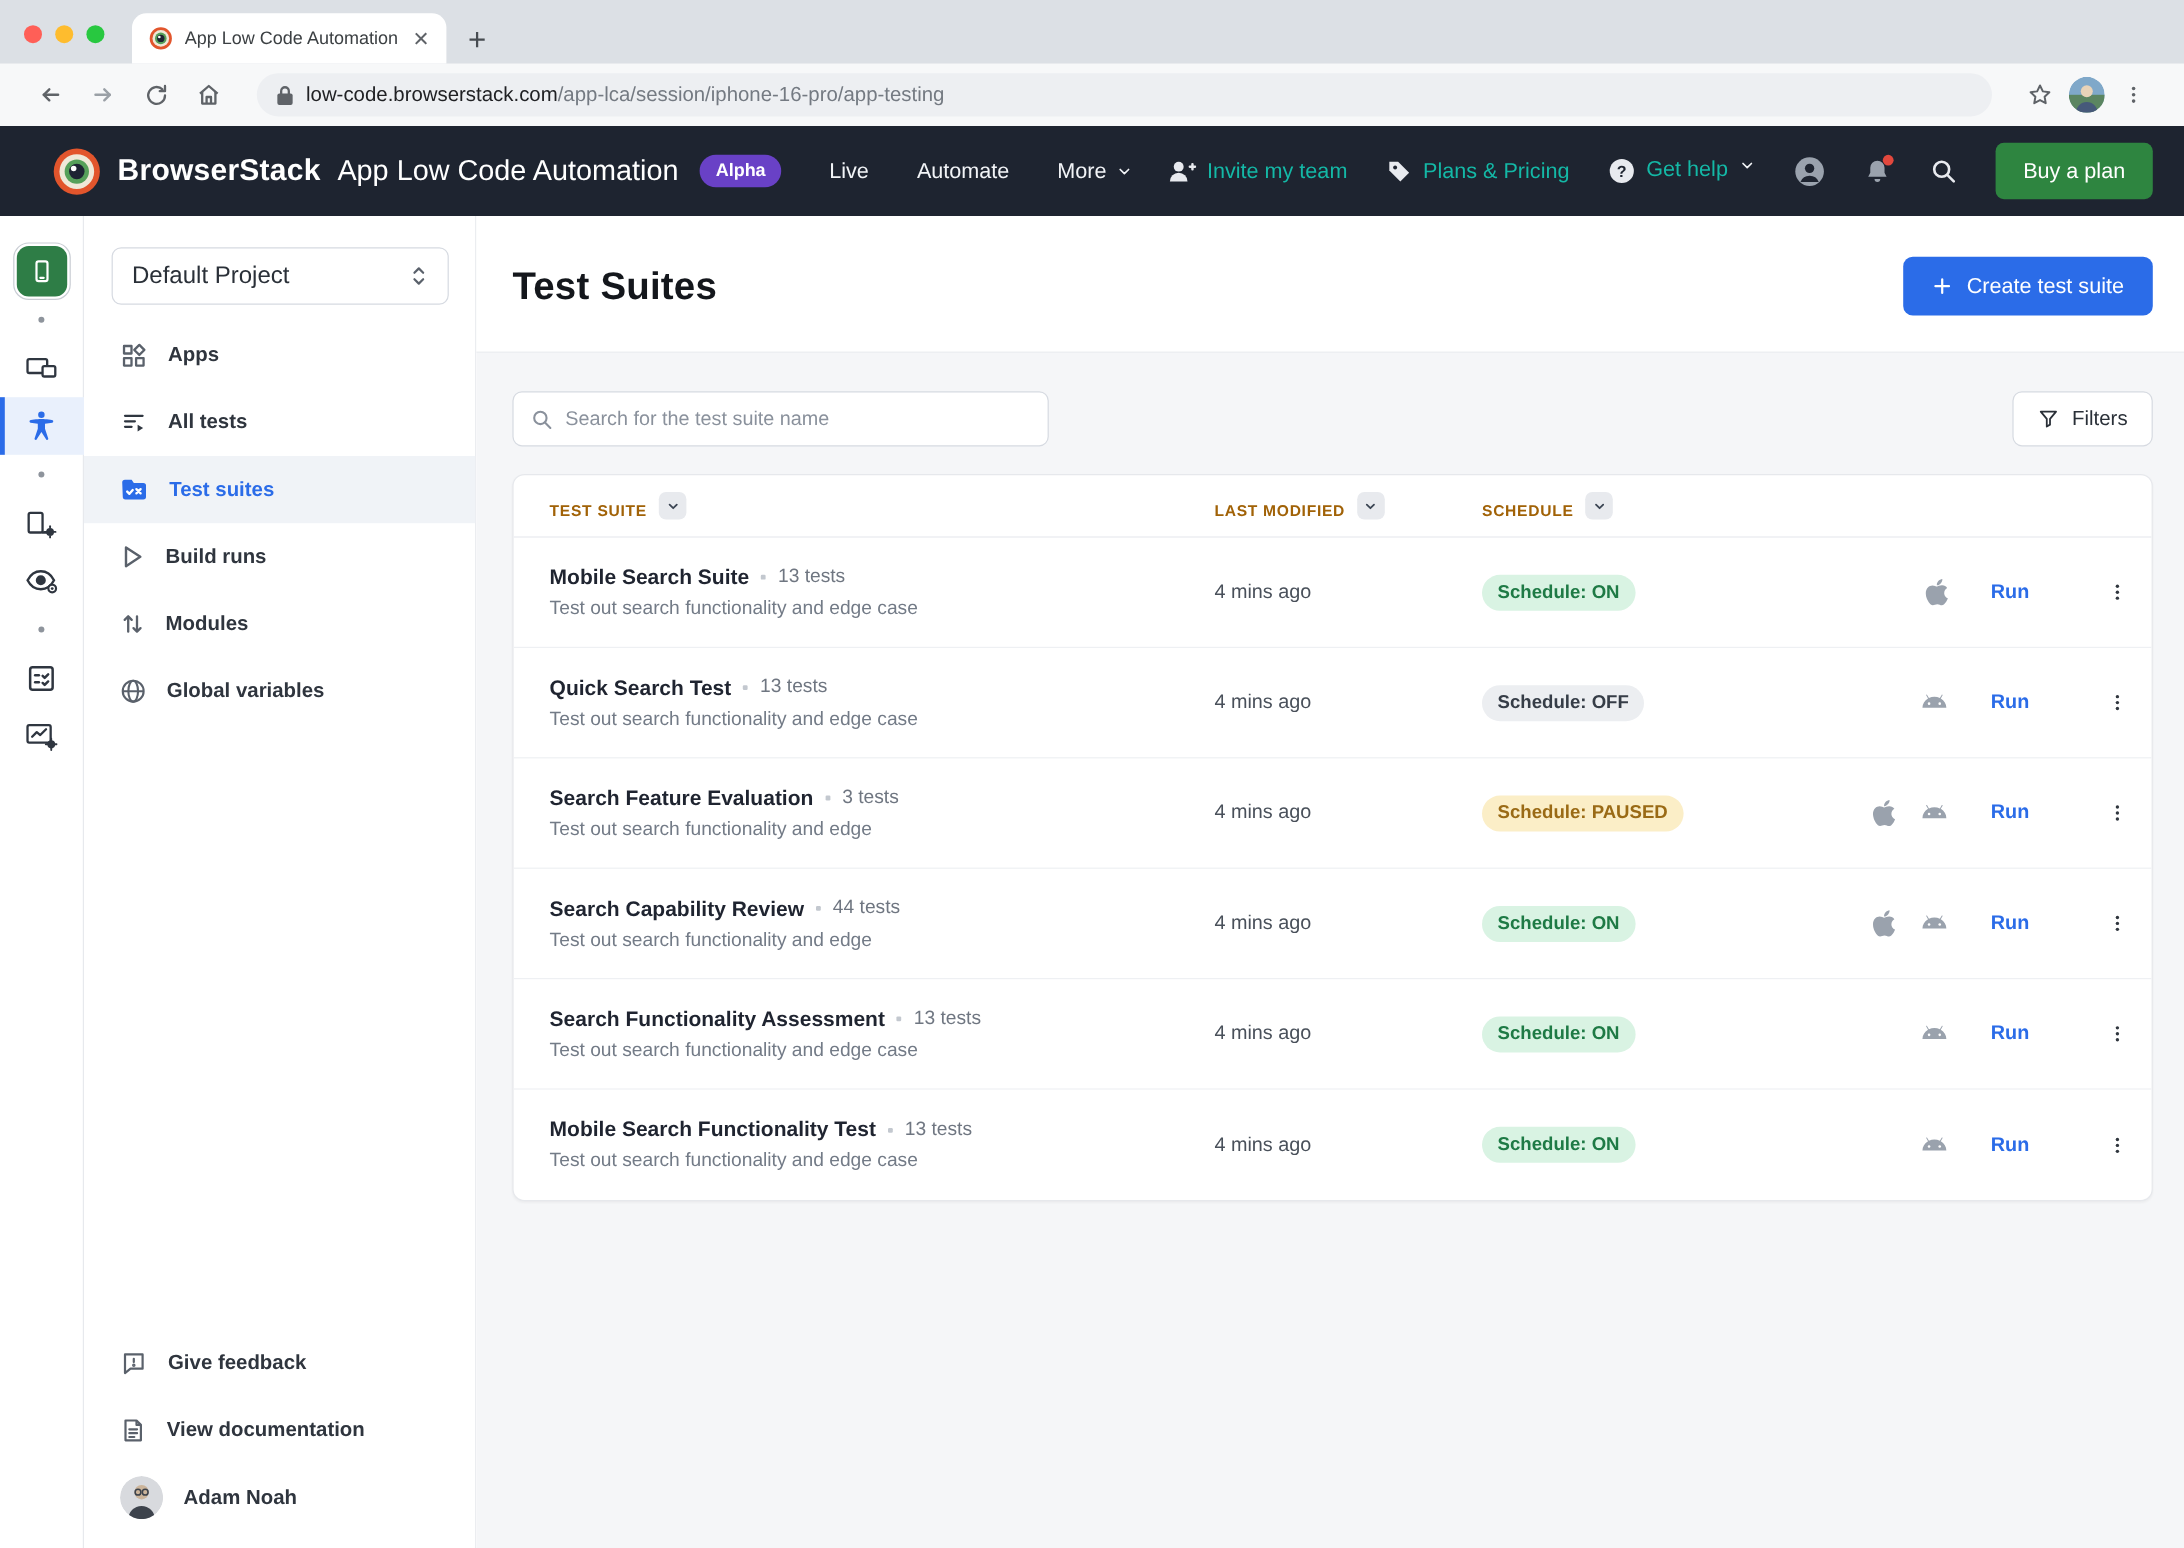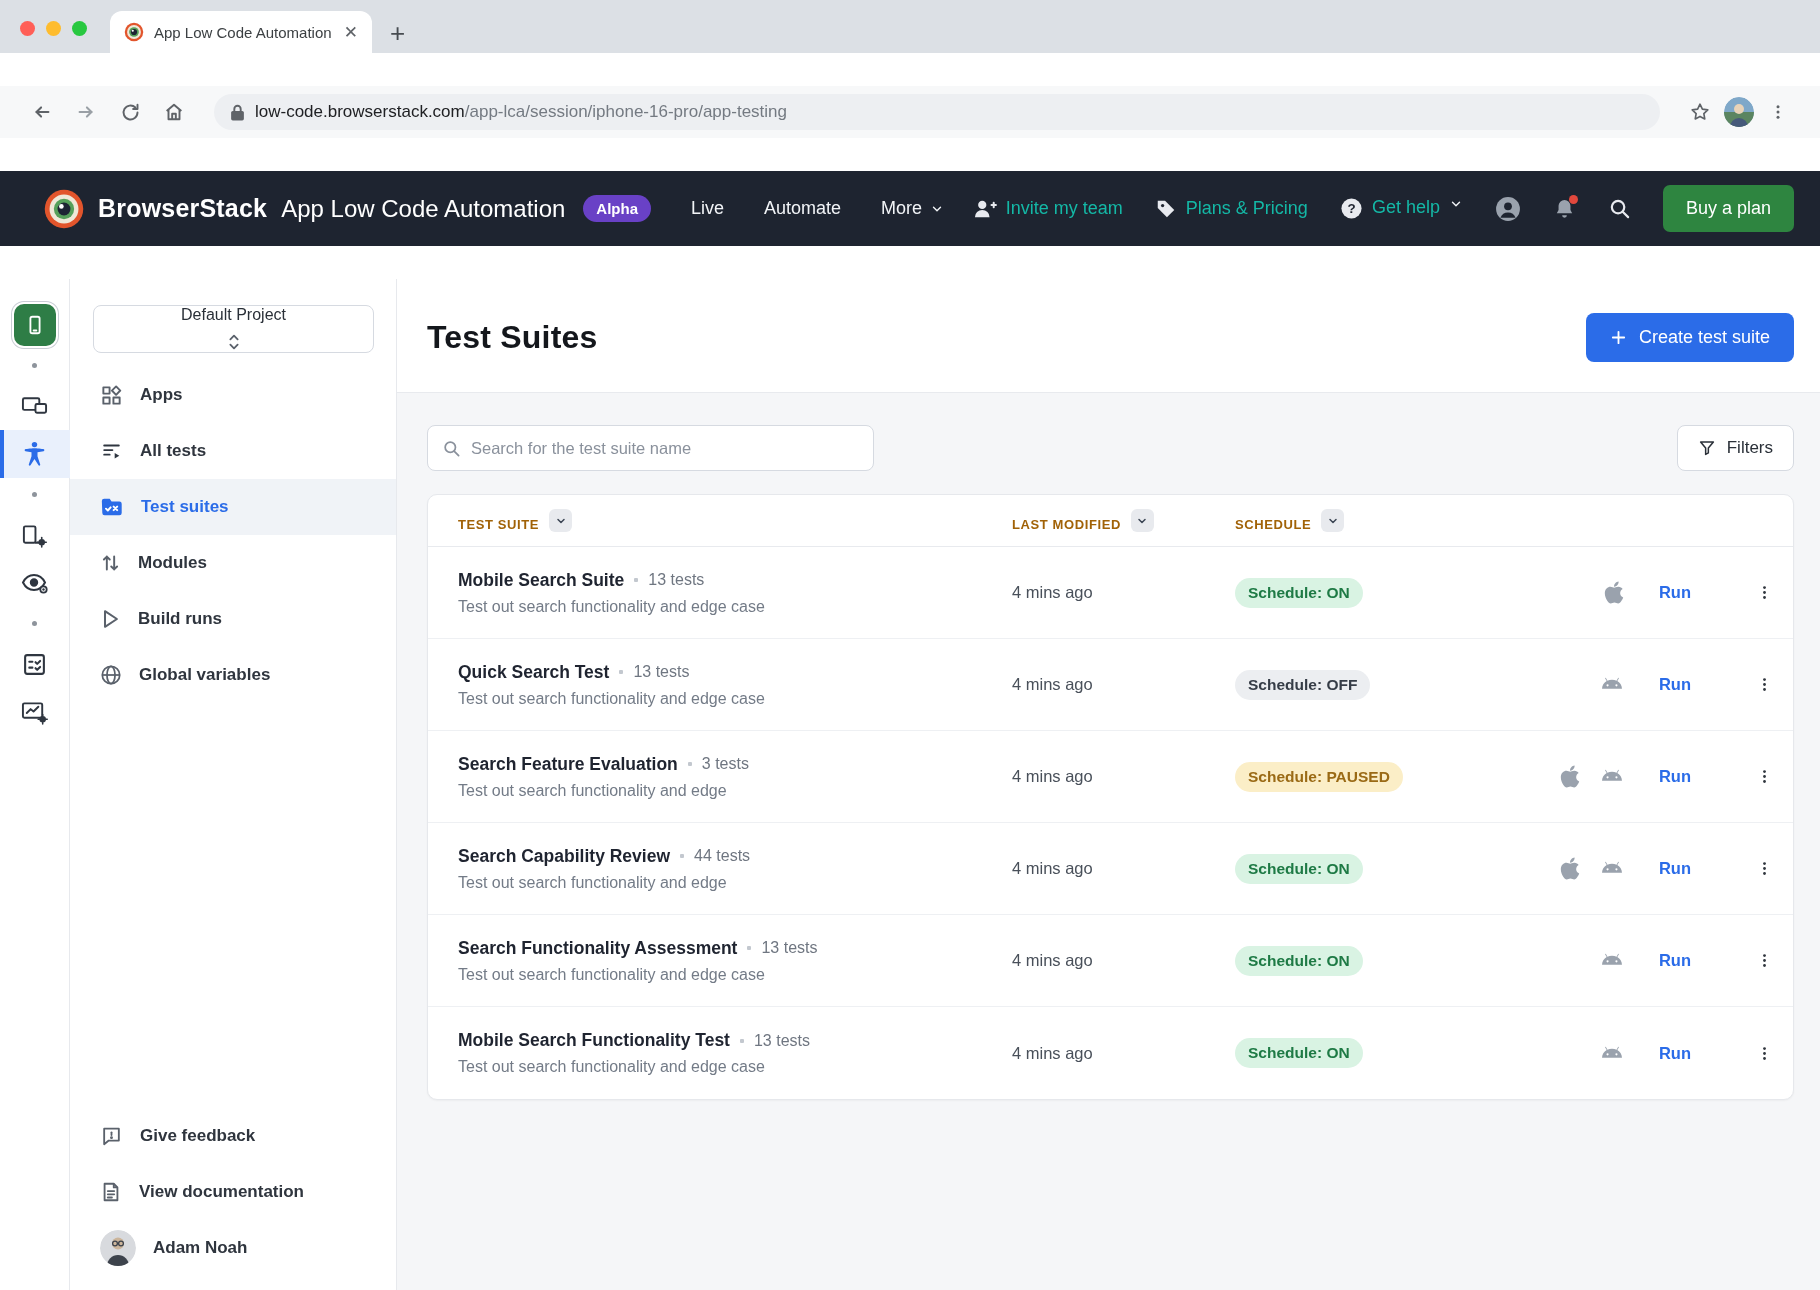--- a/index.html
+++ b/index.html
@@ -1,17 +1,17 @@
 <!DOCTYPE html>
 <html><head>
 <meta charset="utf-8">
 <style>
   * { margin:0; padding:0; box-sizing:border-box; }
   body { font-family:"Liberation Sans", sans-serif; background:#fff; }
-  .screen { width:1820px; height:1290px; position:relative; overflow:hidden; background:#fff; display:flex; flex-direction:column;gap:33px; }
+  .screen { width:1820px; height:1290px; position:relative; overflow:hidden; background:#fff; display:flex; flex-direction:column; }
 
   
   .tab-strip { height:53px; background:#dce0e5; display:flex; align-items:flex-end; flex-shrink:0; position:relative; }
   .traffic-lights { position:absolute; top:21px; left:20px; display:flex; gap:11px; }
   .tl { width:15px; height:15px; border-radius:50%; }
   .tl.red{ background:#ff5f57; } .tl.yellow{ background:#febc2e; } .tl.green{ background:#28c840; }
   .tab { margin-left:110px; width:262px; height:42px; background:#fff; border-radius:12px 12px 0 0; display:flex; align-items:center; padding:0 14px; gap:10px; }
   .tab-title { font-size:15px; color:#3c4043; flex:1; white-space:nowrap; overflow:hidden; }
   .tab-close { color:#5f6368; font-size:17px; cursor:default; }
   .new-tab { margin-left:18px; margin-bottom:10px; color:#474c51; font-size:26px; line-height:20px; }
@@ -43,21 +43,21 @@
   
   .rail { width:70px; border-right:1px solid #e7e9ed; display:flex; flex-direction:column; align-items:center; padding-top:22px; flex-shrink:0; background:#fff; }
   .rail-item { width:70px; height:48px; display:flex; align-items:center; justify-content:center; position:relative; }
   .rail-item.active { background:#e9f0fc; }
   .rail-item.active::before { content:""; position:absolute; left:0; top:0; bottom:0; width:4px; background:#2b6ce8; }
   .rail-sep { width:5px; height:5px; border-radius:50%; background:#8e949c; margin:14px 0; }
   .green-tile { width:42px; height:42px; background:#2e7d46; border-radius:10px; display:flex; align-items:center; justify-content:center; box-shadow:0 0 0 2px #fff, 0 0 0 3px #c9cdd4; }
 
   
   .sidebar { width:327px; border-right:1px solid #e7e9ed; display:flex; flex-direction:column; background:#fff; flex-shrink:0; }
-  .project-select { margin:26px 22px 14px 23px; height:48px; border:1px solid #d6dae1; border-radius:8px; display:flex; align-items:center; padding:0 16px; justify-content:space-between; font-size:16px; color:#2a3038;flex-direction:column; }
+  .project-select { margin:26px 22px 14px 23px; height:48px; border:1px solid #d6dae1; border-radius:8px; display:flex; align-items:center; padding:0 16px; justify-content:space-between; font-size:20px; color:#2a3038; }
   .side-item { height:56px; display:flex; align-items:center; padding-left:30px; gap:17px; font-size:17px; font-weight:bold; color:#2f353e; }
   .side-item .lbl { font-weight:bold; }
   .side-item.active { background:#f0f3f7; color:#2b6ce8; }
   .side-footer { margin-top:auto; padding-bottom:14px; }
   .avatar-md { width:36px; height:36px; border-radius:50%; overflow:hidden; flex-shrink:0; }
 
   
   .main { flex:1; display:flex; flex-direction:column; min-width:0; background:#fff; }
   .main-header { display:flex; align-items:center; justify-content:space-between; padding:34px 26px 30px 30px; border-bottom:1px solid #e8eaee; }
   .page-title { font-size:32px; font-weight:bold; color:#14171c; letter-spacing:.2px; }
@@ -353,31 +353,31 @@
       </div>
       <div class="side-item active">
         <svg width="24" height="22" viewBox="0 0 26 22" fill="none" stroke="#2b6ce8" stroke-width="2.1" stroke-linejoin="round">
             <path d="M2 4.5A2.5 2.5 0 0 1 4.5 2h6l2 3h8.5A2.5 2.5 0 0 1 23.5 7.5v10a2.5 2.5 0 0 1-2.5 2.5h-16A2.5 2.5 0 0 1 2.5 17.5z" fill="#2b6ce8" stroke="none"></path>
             <path d="M6.5 12.8l2 2 3-3.4" stroke="#fff" stroke-linecap="round"></path>
             <path d="M14.8 10.6l3.8 3.8M18.6 10.6l-3.8 3.8" stroke="#fff" stroke-linecap="round"></path>
           </svg>
         <span class="lbl">Test suites</span>
       </div>
       <div class="side-item">
+        <svg width="21" height="22" viewBox="0 0 22 24" fill="none" stroke="#5a616b" stroke-width="2.2" stroke-linejoin="round">
+            <path d="M5 3.5l13 8.5-13 8.5z"></path>
+          </svg>
+        <span class="lbl">Build runs</span>
+      </div>
+      <div class="side-item">
         <svg width="21" height="22" viewBox="0 0 22 24" fill="none" stroke="#5a616b" stroke-width="2.1" stroke-linecap="round" stroke-linejoin="round">
             <path d="M7 19V5M7 5L3.8 8.2M7 5l3.2 3.2"></path>
             <path d="M15 5v14m0 0l-3.2-3.2M15 19l3.2-3.2"></path>
           </svg>
         <span class="lbl">Modules</span>
-      </div>
-      <div class="side-item">
-        <svg width="21" height="22" viewBox="0 0 22 24" fill="none" stroke="#5a616b" stroke-width="2.2" stroke-linejoin="round">
-            <path d="M5 3.5l13 8.5-13 8.5z"></path>
-          </svg>
-        <span class="lbl">Build runs</span>
       </div>
       <div class="side-item">
         <svg width="22" height="22" viewBox="0 0 24 24" fill="none" stroke="#5a616b" stroke-width="1.9">
             <circle cx="12" cy="12" r="9.5"></circle>
             <ellipse cx="12" cy="12" rx="4.4" ry="9.5"></ellipse>
             <line x1="2.5" y1="12" x2="21.5" y2="12"></line>
           </svg>
         <span class="lbl">Global variables</span>
       </div>
 

